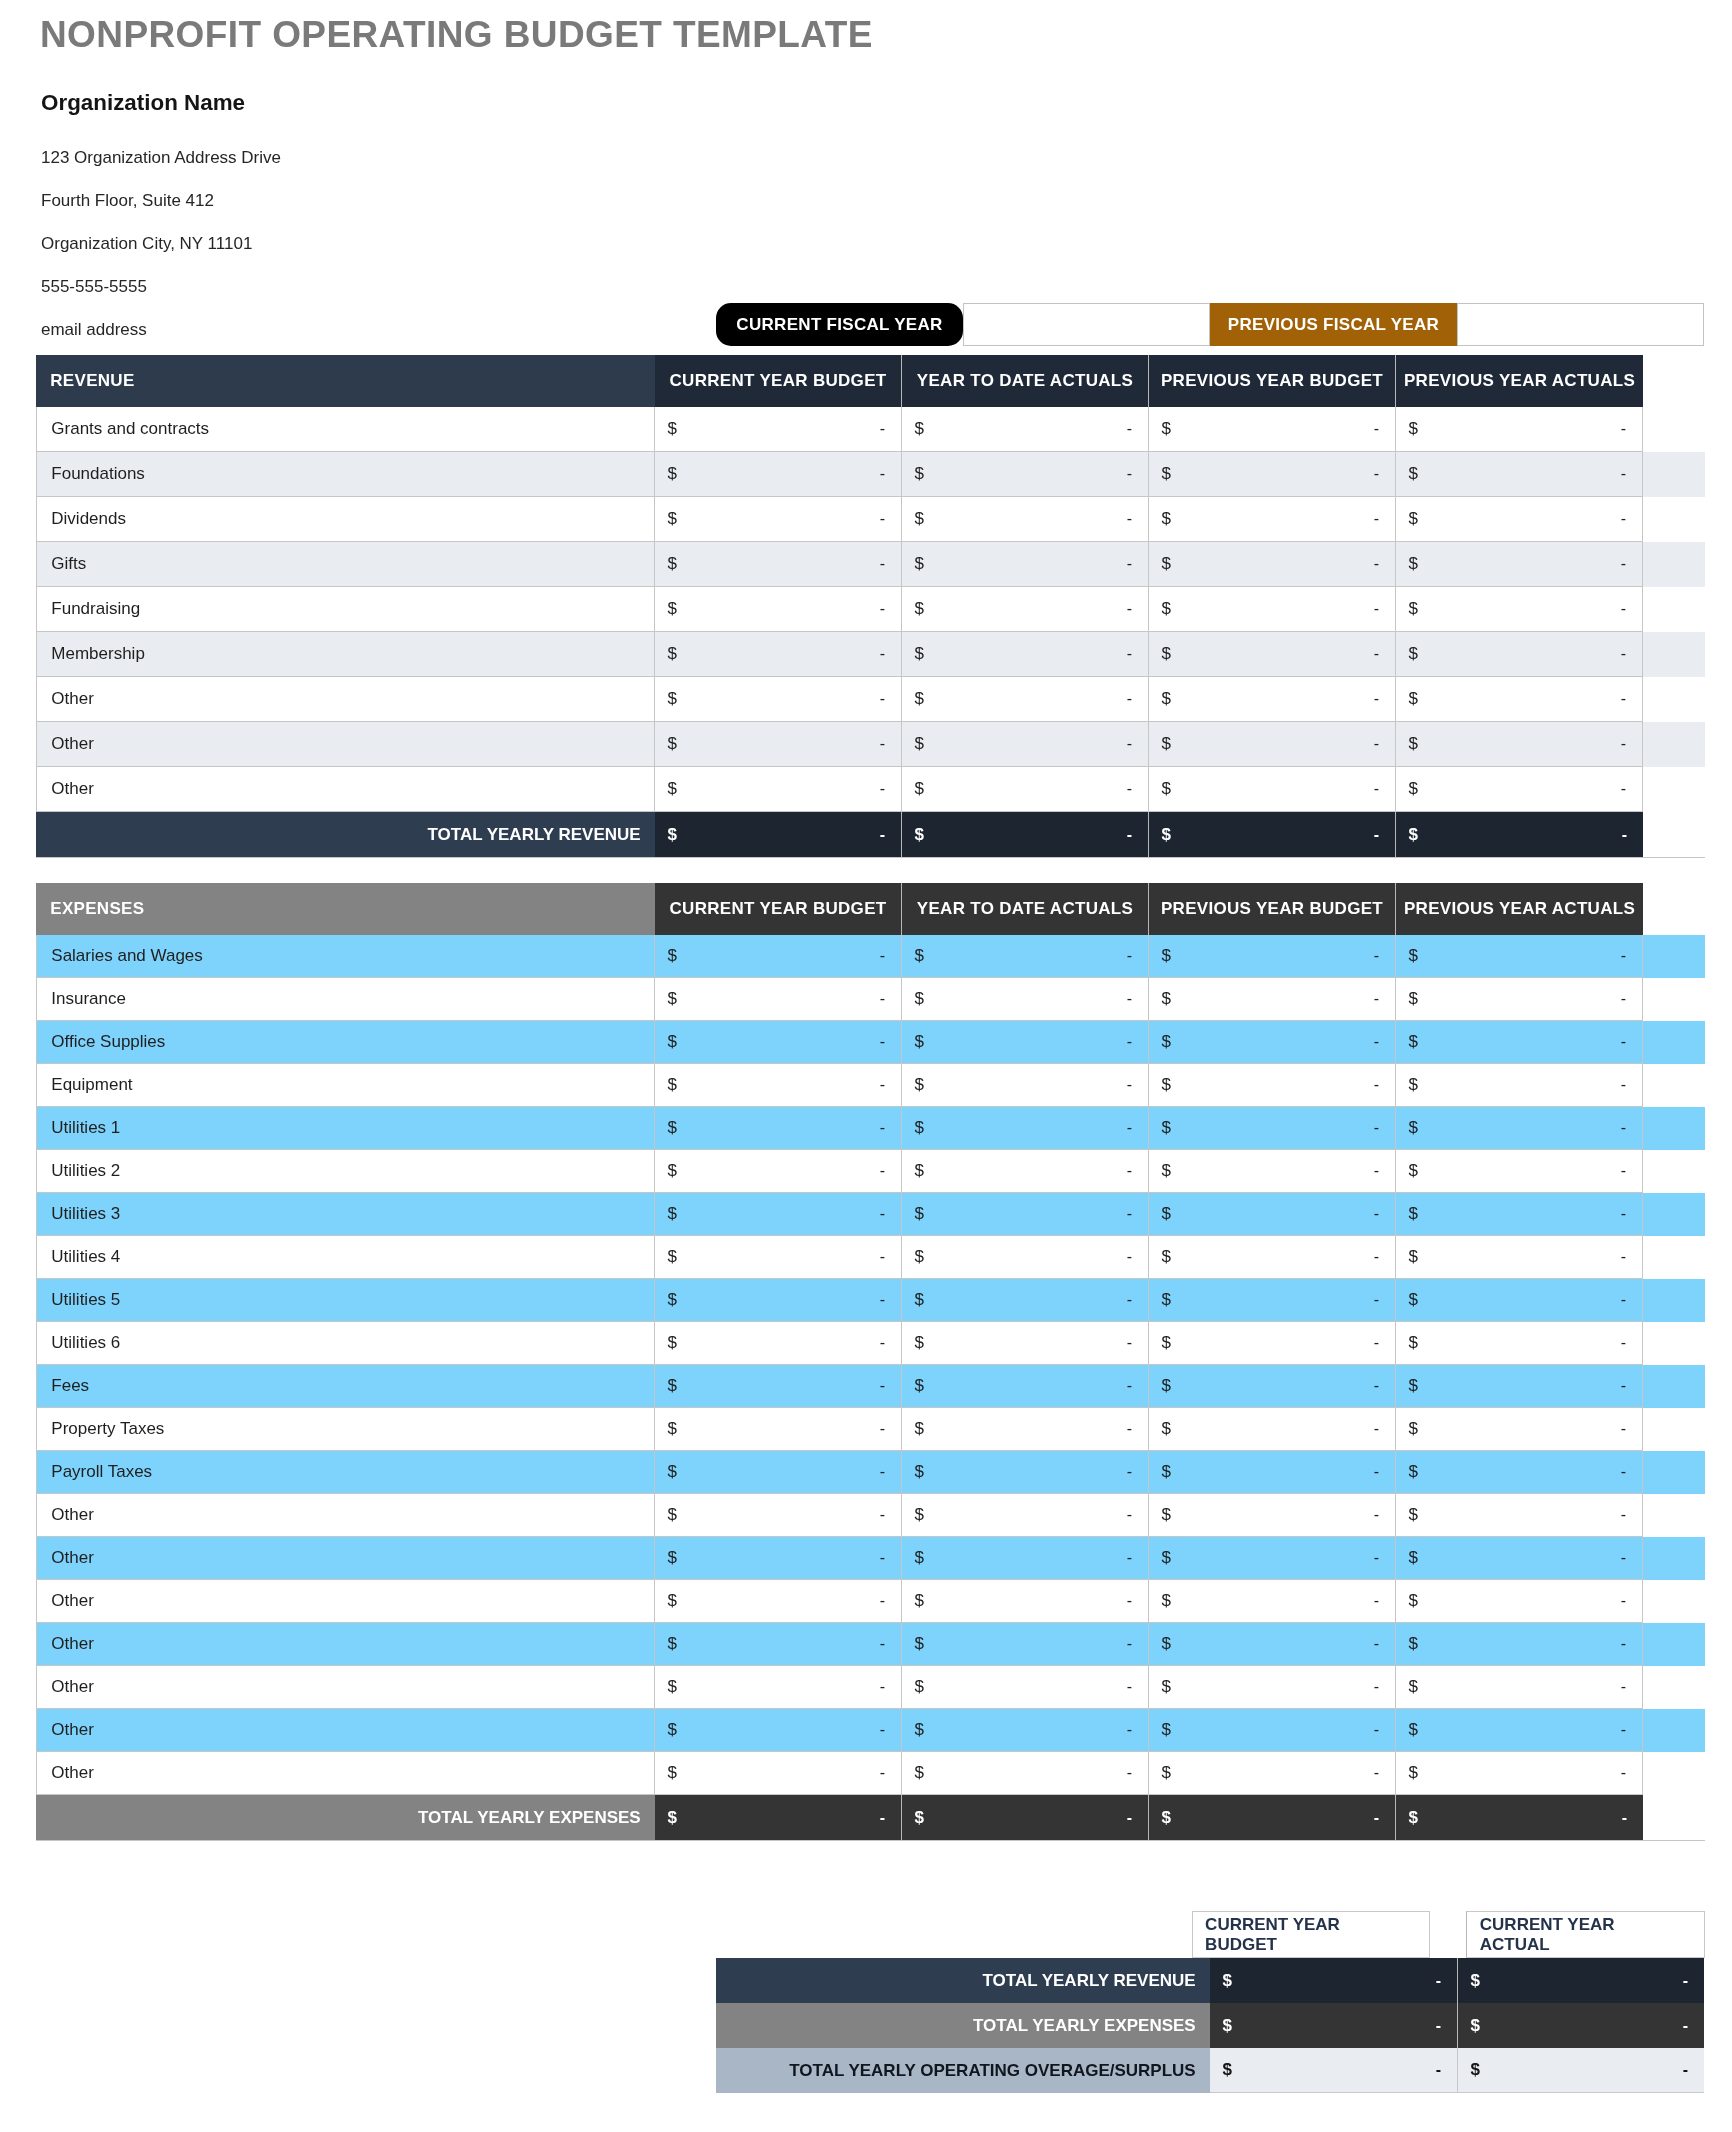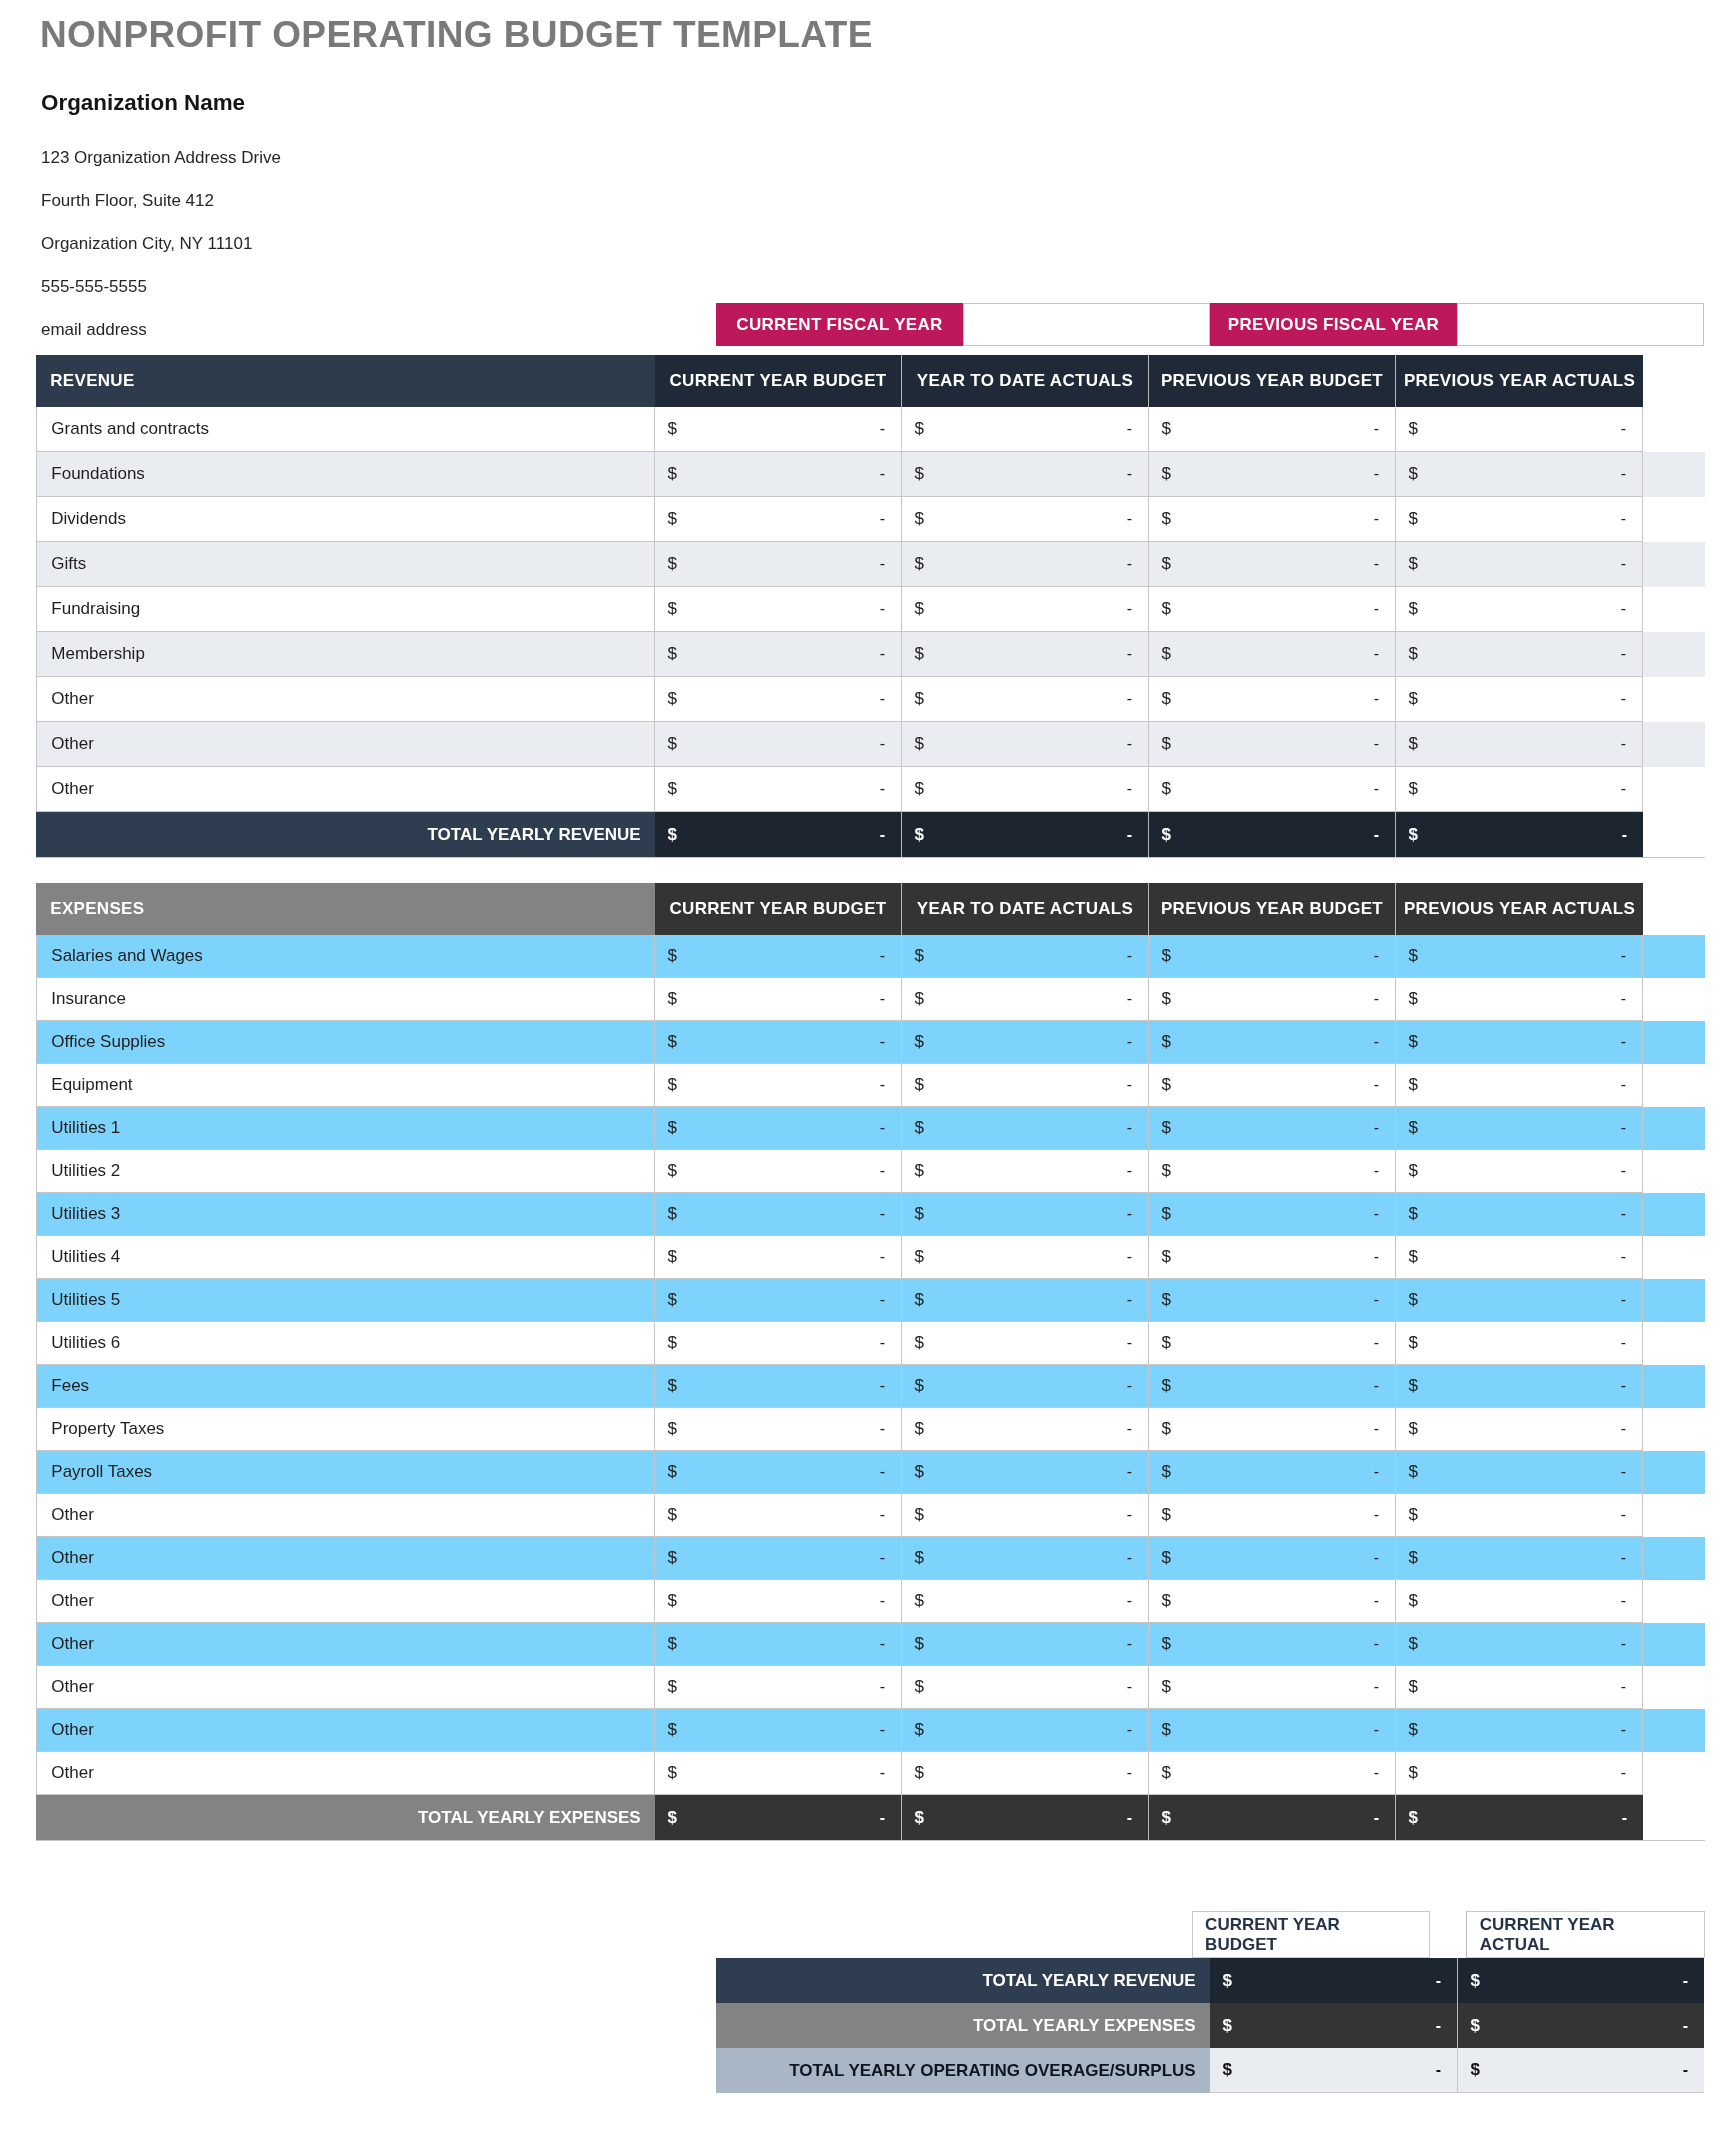--- a/index.html
+++ b/index.html
@@ -33,22 +33,22 @@
   
   .tbl{position:absolute;left:36px;width:1669px;}
   .trow{display:flex;width:100%;}
   .c{box-sizing:border-box;display:flex;align-items:center;}
   .label-c{width:619px;padding-left:14.3px;}
   .val-c{width:247px;}
   
   .fiscal{position:absolute;left:716px;top:303px;width:989px;height:43px;display:flex;}
   .fiscal .fc{box-sizing:border-box;width:247px;height:43px;display:flex;align-items:center;justify-content:center;
     font-size:17px;font-weight:700;letter-spacing:0.3px;}
-  .fc.box-charcoal{background:#be185d;color:#ffffff;}
-  .fc.box-navy{background:#be185d;color:#ffffff;}
+  .fc.box-charcoal{background:#000000;color:#ffffff;border-radius:15px;}
+  .fc.box-navy{background:#a16207;color:#ffffff;}
   .fc.box-input{background:#ffffff;border:1.8px solid #c3c3c3;}
   
   .thead .c{height:52px;font-size:17px;font-weight:700;color:#ffffff;letter-spacing:0.3px;}
   .thead .val-c{justify-content:center;border-right:1.8px solid #b7b7b7;}
   .thead .val-c:last-child{border-right:none;}
   .rev-head .label-c{background:#2e3b4d;}
   .rev-head .val-c{background:#1f2937;}
   .exp-head .label-c{background:#838383;}
   .exp-head .val-c{background:#343434;}
   

